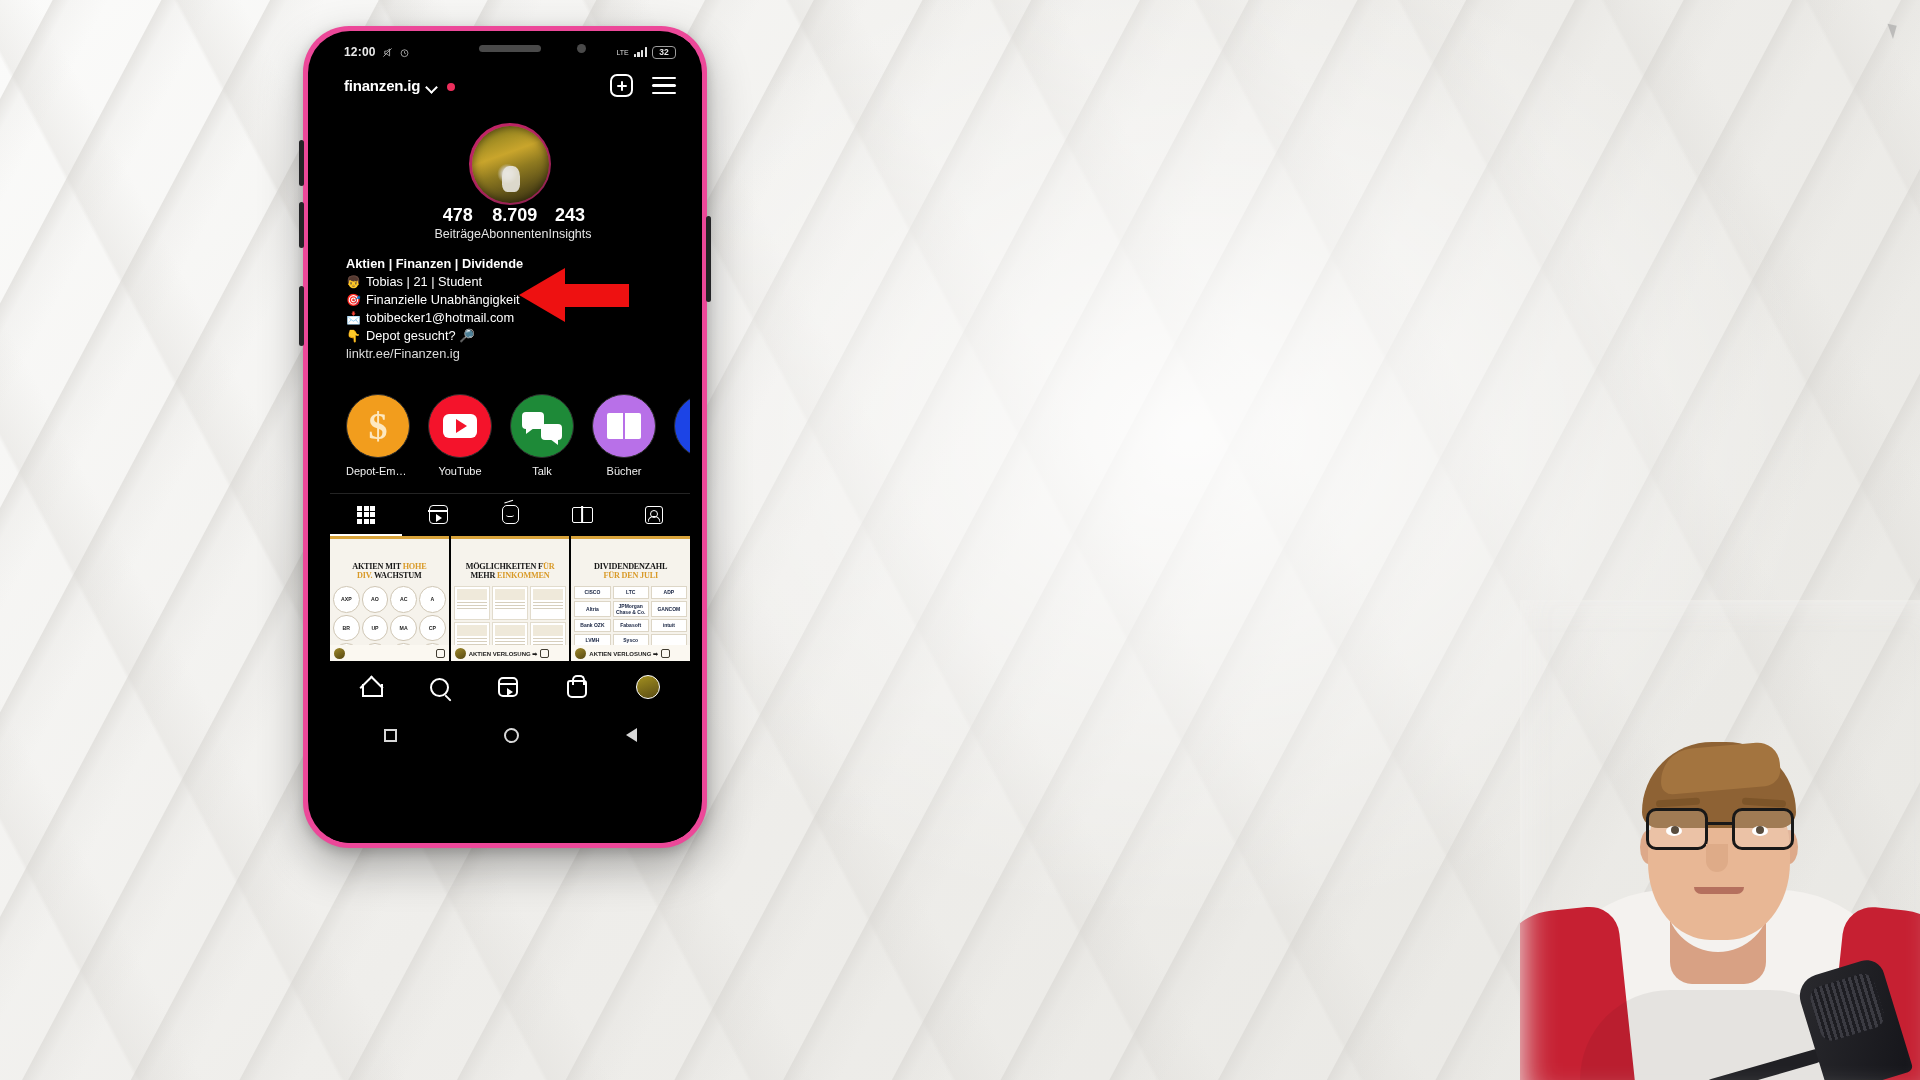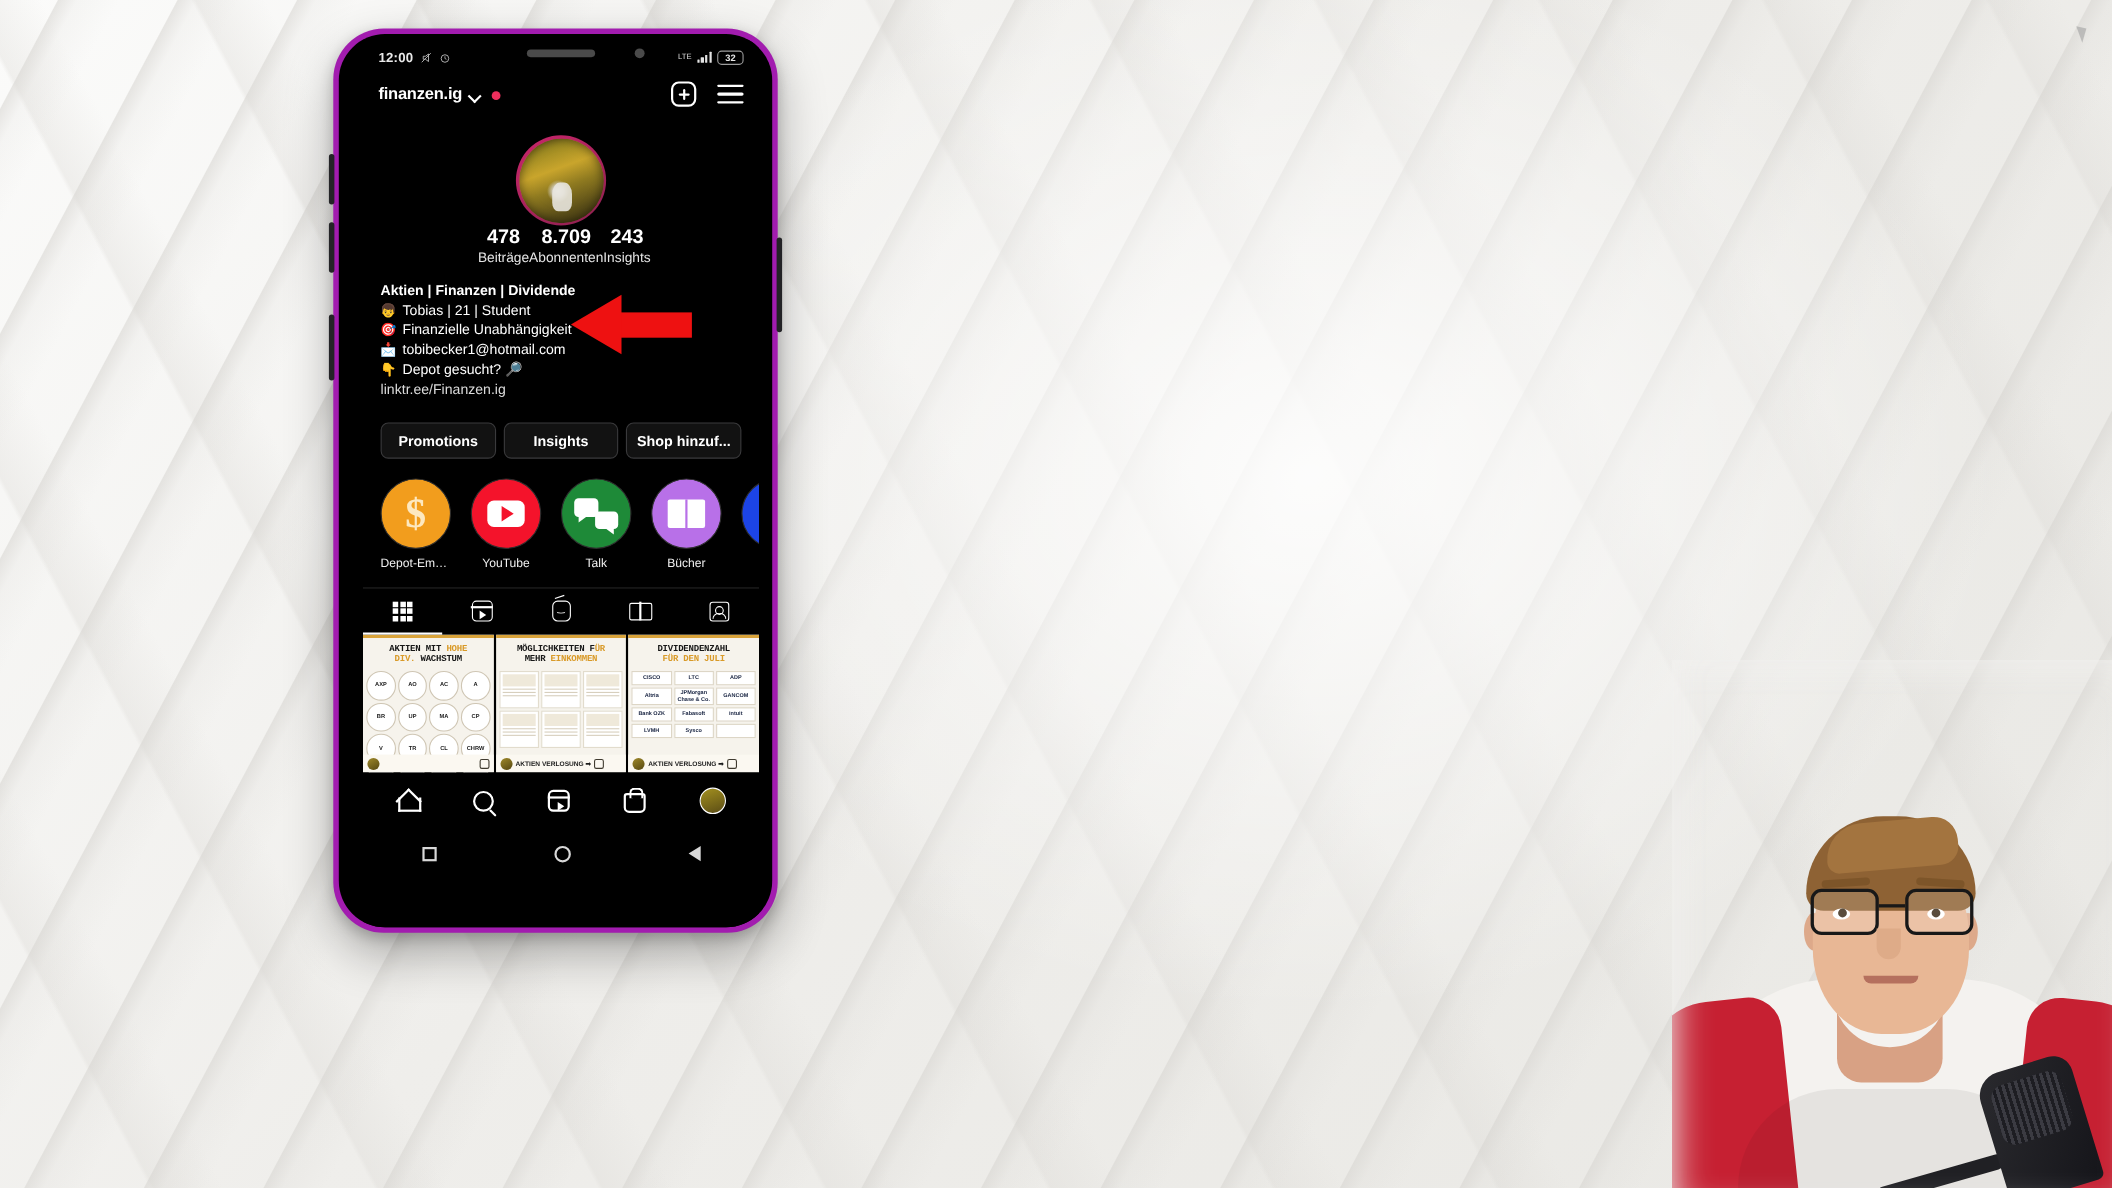--- a/index.html
+++ b/index.html
@@ -33,21 +33,21 @@
   .bg-glow {
     position: absolute; inset: 0;
     background: radial-gradient(ellipse 900px 700px at 62% 40%, rgba(255,255,255,.85), rgba(255,255,255,0) 70%);
   }
 
   
   .phone {
     position: absolute;
     left: 303px; top: 26px;
     width: 404px; height: 822px;
-    background: #a21caf;
+    background: #ec4899;
     border-radius: 46px;
     box-shadow: 0 18px 44px rgba(0,0,0,.30), 0 4px 12px rgba(0,0,0,.18);
   }
   .phone-inner-bezel {
     position: absolute; inset: 5px;
     background: #000;
     border-radius: 42px;
     overflow: hidden;
   }
   
@@ -249,22 +249,22 @@
   .t-guide:after { content:''; position:absolute; left:50%; top:-1.8px; bottom:-1.8px; width:1.8px; background:#fff; transform:translateX(-50%); }
   .t-tagged { width: 18px; height: 18px; border: 1.8px solid #fff; border-radius: 3px; position:relative; }
   .t-tagged:before { content:''; position:absolute; left:50%; top:3px; width:6px; height:6px; border:1.6px solid #fff; border-radius:50%; transform:translateX(-50%); }
   .t-tagged:after { content:''; position:absolute; left:50%; bottom:1px; width:11px; height:5px; border:1.6px solid #fff; border-bottom:none; border-radius:6px 6px 0 0; transform:translateX(-50%); }
 
   
   .grid { display: grid; grid-template-columns: repeat(3, 1fr); gap: 2px; }
   .post { position: relative; aspect-ratio: 1/1.06; background: #f6f3ec; overflow: hidden; }
   .post-top { height: 3px; background: #d9a33a; }
   .post-hd {
-    padding: 6px 4px 3px 4px;
-    font-family: Liberation Mono, monospace;
+    padding: 23px 4px 3px 4px;
+    font-family: Liberation Serif, serif;
     font-size: 8.2px; font-weight: 700; line-height: 1.18;
     color: #161616; text-align: center; letter-spacing: -.2px;
   }
   .hl-or { color: #d99a28; }
   .post-body { padding: 2px 3px; display:grid; gap: 2px; }
   .tile-grid { grid-template-columns: repeat(4, 1fr); }
   .tile-grid3 { grid-template-columns: repeat(3, 1fr); }
   .tile {
     aspect-ratio: 1/1; border-radius: 50%;
     border: 1px solid #cfc6b4; background:#fff;
@@ -502,25 +502,20 @@
           <span>tobibecker1@hotmail.com</span>
         </div>
         <div class="bio-line">
           <span class="bio-emoji">👇</span>
           <span>Depot gesucht? 🔎</span>
         </div>
         <div class="bio-link">linktr.ee/Finanzen.ig</div>
       </div>
 
       <div class="btn-row">
-        <div class="btn-trio">
-          <div class="btn">Promotions</div>
-          <div class="btn">Insights</div>
-          <div class="btn">Shop hinzuf...</div>
-        </div>
       </div>
 
       <div class="highlights">
         <div class="hl">
           <div class="hl-circle hl-dollar">
               <span class="glyph">$</span>
             </div>
           <div class="hl-lbl">Depot-Empfe...</div>
         </div>
         <div class="hl">

